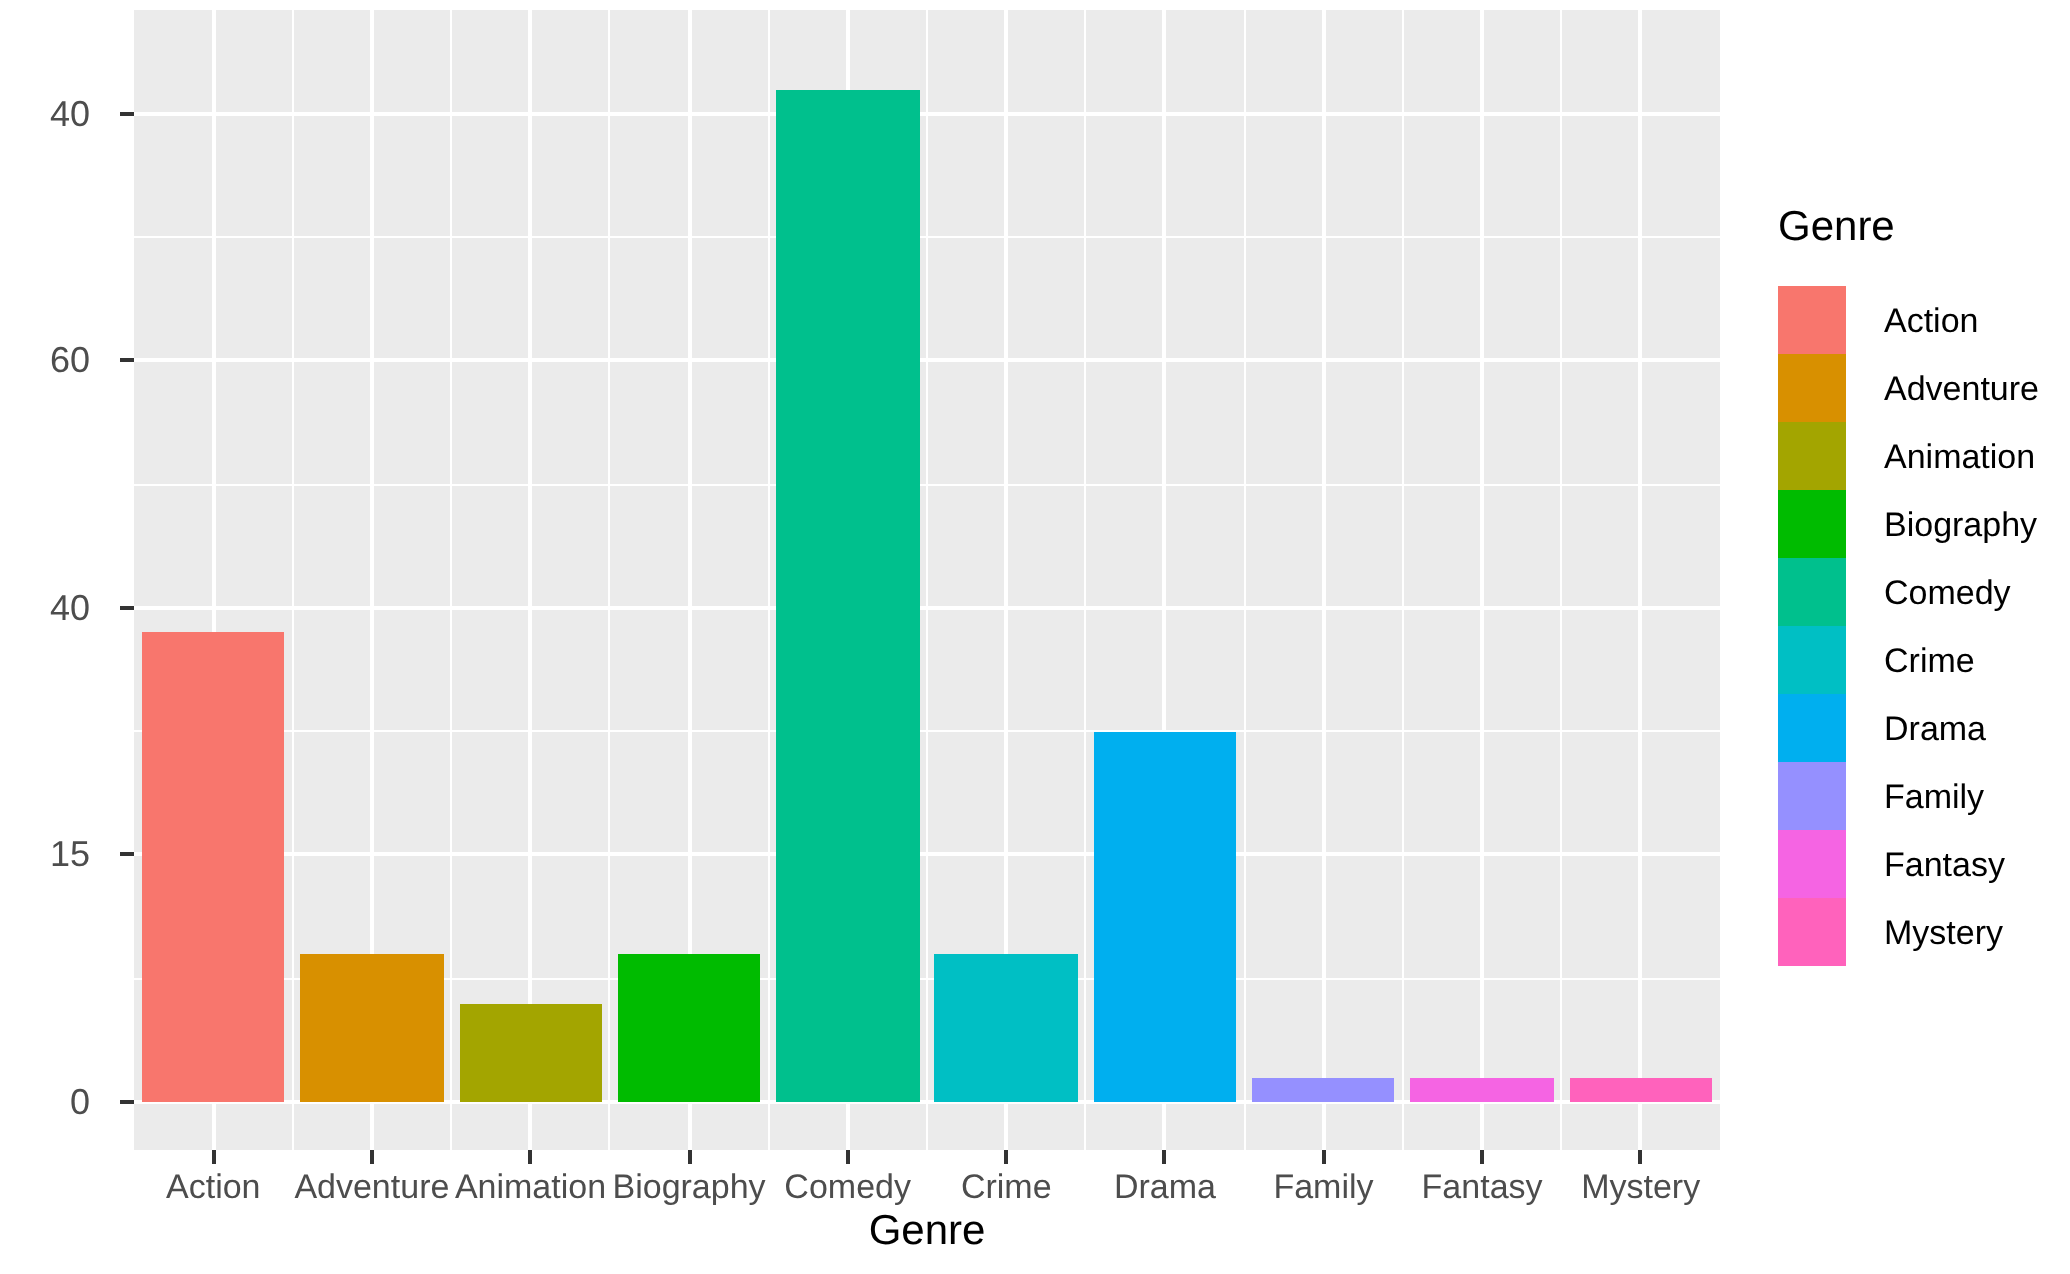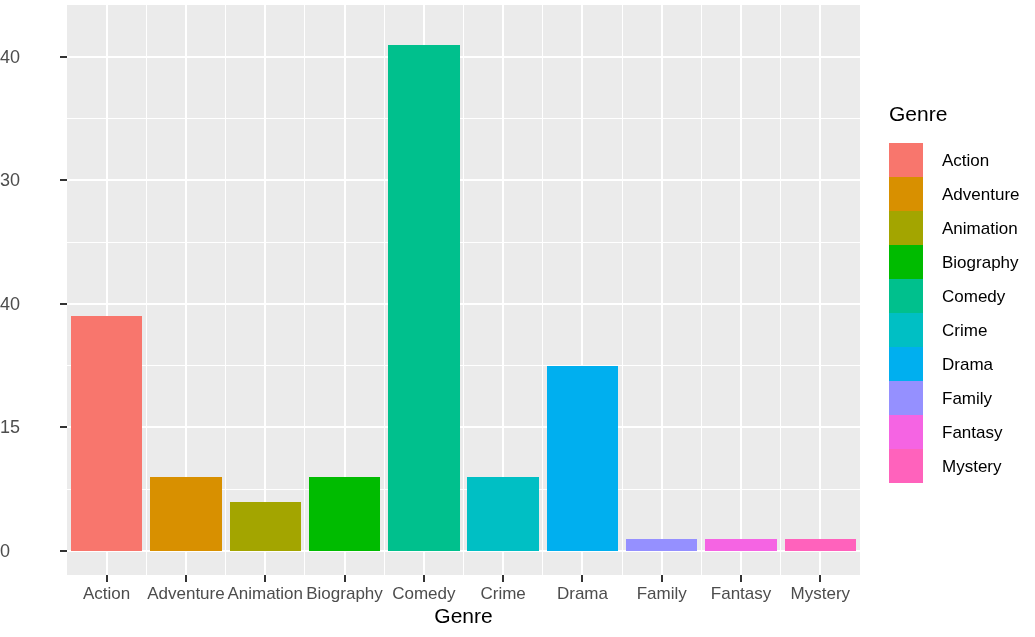--- a/index.html
+++ b/index.html
@@ -43,21 +43,21 @@
 
   
   .bar {
     position: absolute;
     bottom: 24px; 
   }
   .ylab-wrap {
     position: absolute;
     left: 0;
     width: 45px;
-    text-align: left;
+    text-align: right;
     color: #4d4d4d;
     font-size: 18px;
     line-height: 1;
   }
   .ytick-mark {
     position: absolute;
     left: 60px;
     width: 7px;
     height: 2px;
     background: #333333;
@@ -176,21 +176,21 @@
       </div>
   </div>
 
   <div id="y-axis">
       <div class="ylab-wrap" style="top: 542px;">0</div>
       <div class="ytick-mark" style="top: 550px;"></div>
       <div class="ylab-wrap" style="top: 418.471px;">15</div>
       <div class="ytick-mark" style="top: 426.471px;"></div>
       <div class="ylab-wrap" style="top: 294.941px;">40</div>
       <div class="ytick-mark" style="top: 302.941px;"></div>
-      <div class="ylab-wrap" style="top: 171.412px;">30</div>
+      <div class="ylab-wrap" style="top: 171.412px;">60</div>
       <div class="ytick-mark" style="top: 179.412px;"></div>
       <div class="ylab-wrap" style="top: 47.8824px;">40</div>
       <div class="ytick-mark" style="top: 55.8824px;"></div>
     </div>
   <div id="x-axis">
       <div class="xtick-mark" style="left: 105.65px;"></div>
       <div class="xtick-label" style="left: 67px; width: 79.3px;">Action</div>
       <div class="xtick-mark" style="left: 184.95px;"></div>
       <div class="xtick-label" style="left: 146.3px; width: 79.3px;">Adventure</div>
       <div class="xtick-mark" style="left: 264.25px;"></div>

